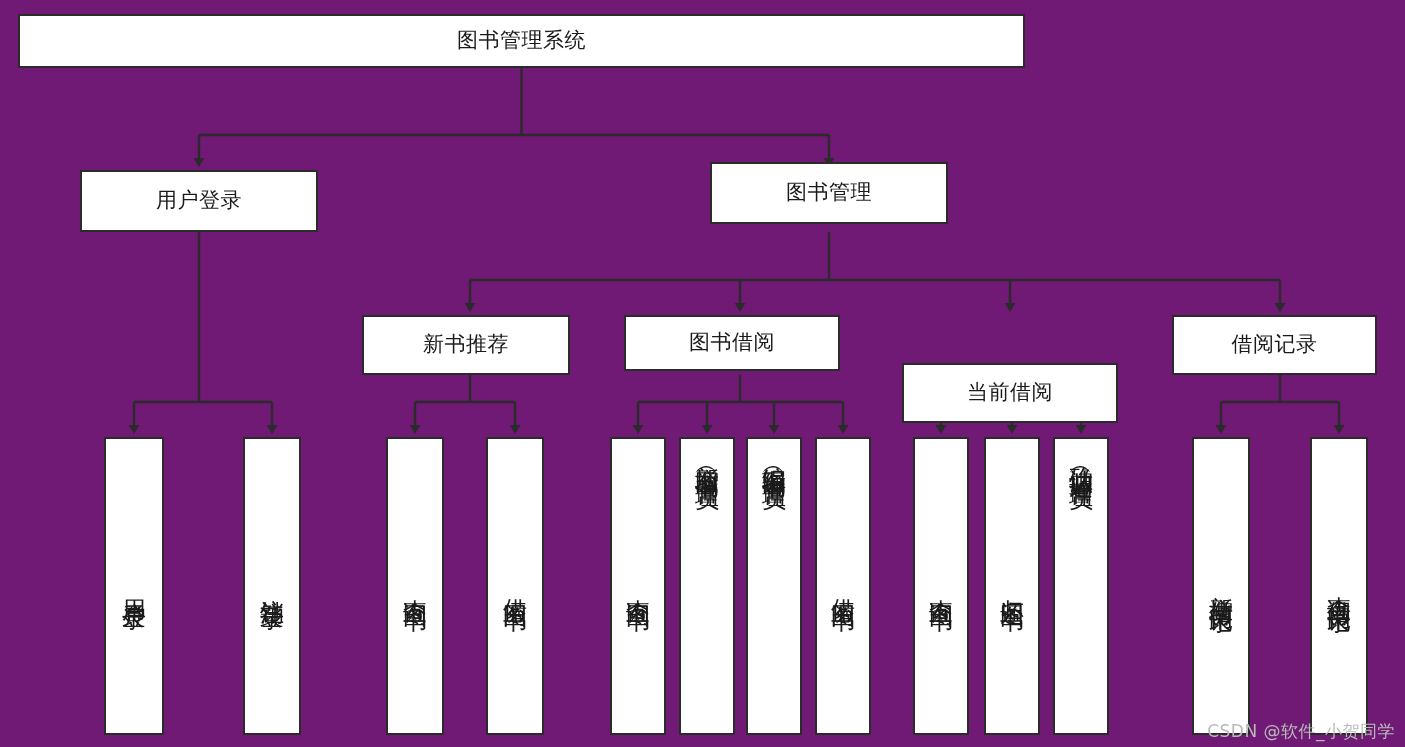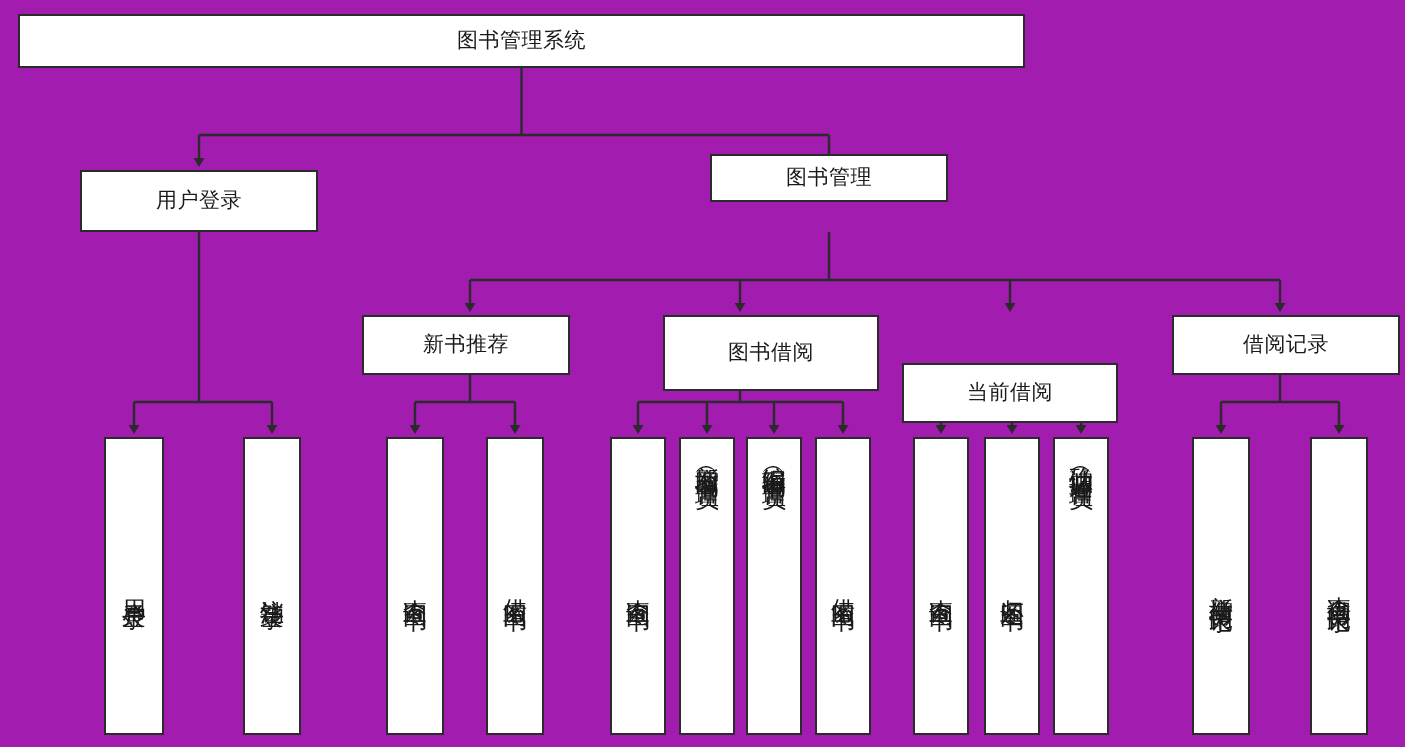--- a/index.html
+++ b/index.html
@@ -8,21 +8,21 @@
     padding: 0;
     background: #ffffff;
   }
   body {
     font-family: "DejaVu Sans", "Liberation Sans", sans-serif;
   }
   #canvas {
     position: relative;
     width: 1405px;
     height: 747px;
-    background: #a21caf;
+    background: #701a75;
     overflow: hidden;
   }
   svg.edges {
     position: absolute;
     left: 0;
     top: 0;
     width: 1405px;
     height: 747px;
     pointer-events: none;
   }
@@ -122,33 +122,33 @@
       </g>
   </svg>
 
   <div id="node-layer">
       <div class="node h-node root" style="left: 18px; top: 14px; width: 1007px; height: 54px;">
         <span class="lbl">图书管理系统</span>
       </div>
       <div class="node h-node" style="left: 80px; top: 170px; width: 238px; height: 62px;">
         <span class="lbl">用户登录</span>
       </div>
-      <div class="node h-node" style="left: 710px; top: 154px; width: 238px; height: 48px;">
+      <div class="node h-node" style="left: 710px; top: 162px; width: 238px; height: 62px;">
         <span class="lbl">图书管理</span>
       </div>
       <div class="node h-node" style="left: 362px; top: 315px; width: 208px; height: 60px;">
         <span class="lbl">新书推荐</span>
       </div>
-      <div class="node h-node" style="left: 663px; top: 315px; width: 216px; height: 76px;">
+      <div class="node h-node" style="left: 624px; top: 315px; width: 216px; height: 56px;">
         <span class="lbl">图书借阅</span>
       </div>
       <div class="node h-node" style="left: 902px; top: 315px; width: 216px; height: 60px; margin-top: 48px;">
         <span class="lbl">当前借阅</span>
       </div>
-      <div class="node h-node" style="left: 1172px; top: 315px; width: 228px; height: 60px;">
+      <div class="node h-node" style="left: 1172px; top: 315px; width: 205px; height: 60px;">
         <span class="lbl">借阅记录</span>
       </div>
       <div class="node v-node mid" style="left: 104px; top: 437px; width: 60px; height: 298px;">
         <span class="lbl">用户登录</span>
       </div>
       <div class="node v-node mid" style="left: 243px; top: 437px; width: 58px; height: 298px;">
         <span class="lbl">注销登录</span>
       </div>
       <div class="node v-node mid" style="left: 386px; top: 437px; width: 58px; height: 298px;">
         <span class="lbl">查询图书</span>
@@ -178,13 +178,14 @@
         <span class="lbl">确认归还（管理员）</span>
       </div>
       <div class="node v-node mid" style="left: 1192px; top: 437px; width: 58px; height: 298px;">
         <span class="lbl">新增借阅记录</span>
       </div>
       <div class="node v-node mid" style="left: 1310px; top: 437px; width: 58px; height: 298px;">
         <span class="lbl">查询借阅记录</span>
       </div>
     </div>
 
+  <div class="watermark">CSDN @软件_小贺同学</div>
 </div>
 
 </body></html>

